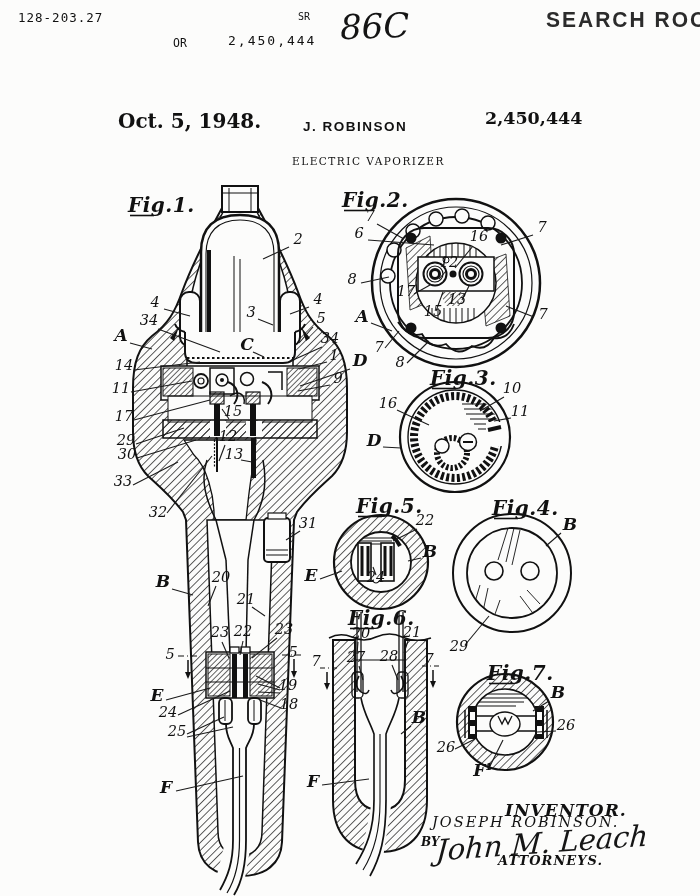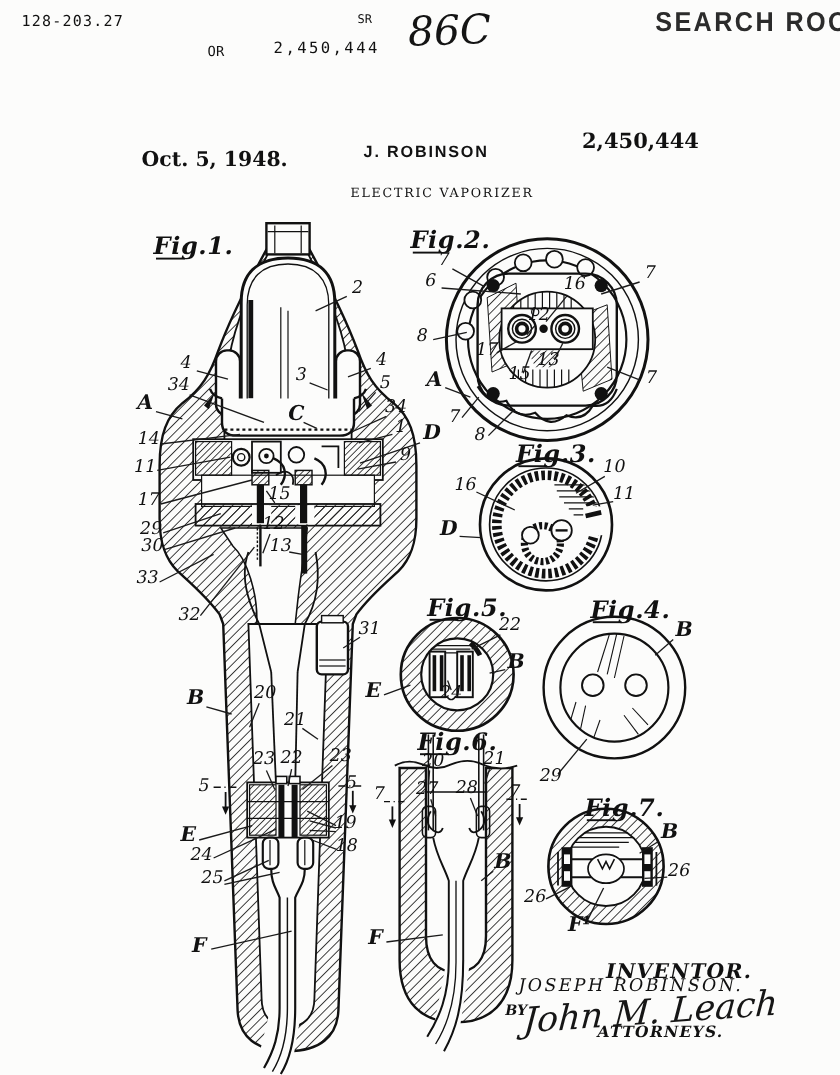--- a/index.html
+++ b/index.html
@@ -25,21 +25,21 @@
 
 <div class="page">
 
   <div class="t mono" style="left:18px;top:10px;font-size:12.5px;letter-spacing:1px;">128-203.27</div>
   <div class="t mono" style="left:298px;top:11px;font-size:10px;">SR</div>
   <div class="t mono" style="left:173px;top:36px;font-size:11.5px;">OR</div>
   <div class="t mono" style="left:228px;top:33px;font-size:13px;letter-spacing:2px;">2,450,444</div>
   <div class="t serif hand" style="left:340px;top:6px;">86C</div>
   <div class="t sans stamp" style="left:546px;top:7px;font-size:21px;">SEARCH ROOM</div>
 
-  <div class="t serif" style="left:118px;top:123px;font-size:17px;font-weight:bold;">Oct. 5, 1948.</div>
+  <div class="t serif" style="left:118px;top:109px;font-size:20px;font-weight:bold;">Oct. 5, 1948.</div>
   <div class="t sans" style="left:303px;top:119px;font-size:13.5px;font-weight:bold;letter-spacing:1.5px;">J. ROBINSON</div>
   <div class="t serif" style="left:485px;top:108px;font-size:17.5px;font-weight:bold;">2,450,444</div>
   <div class="t serif" style="left:292px;top:155px;font-size:10.5px;letter-spacing:1.5px;">ELECTRIC VAPORIZER</div>
 
   <div class="t serif" style="left:505px;top:800px;font-size:17px;font-style:italic;font-weight:bold;letter-spacing:1px;">INVENTOR.</div>
   <div class="t serif" style="left:432px;top:814px;font-size:14.5px;font-style:italic;letter-spacing:2px;">JOSEPH ROBINSON.</div>
   <div class="t serif" style="left:421px;top:835px;font-size:12px;font-style:italic;font-weight:bold;">BY</div>
   <div class="t serif script" style="left:436px;top:826px;">John M. Leach</div>
   <div class="t serif" style="left:498px;top:853px;font-size:13px;font-style:italic;font-weight:bold;letter-spacing:1px;">ATTORNEYS.</div>
 

